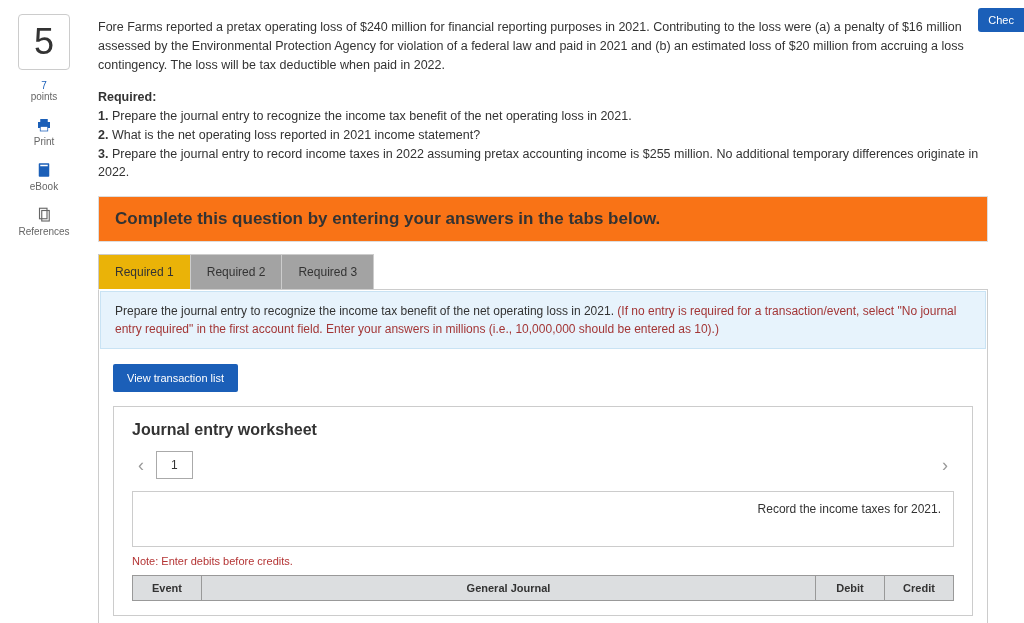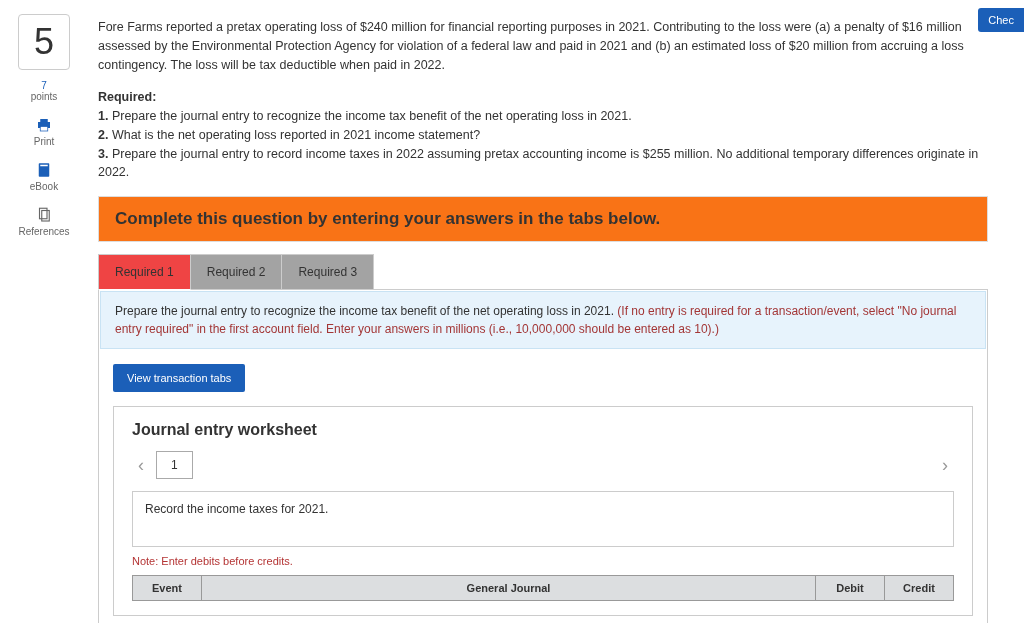--- a/index.html
+++ b/index.html
@@ -88,21 +88,21 @@
     }
     .tab {
       border: 1px solid #ccc;
       padding: 10px 16px;
       font-size: 12px;
       background: #a3a3a3;
       cursor: pointer;
       margin-right: -1px;
     }
     .tab.active {
-      background: #ef4444;
+      background: #eab308;
       border-bottom: 1px solid #fff;
       position: relative;
       z-index: 1;
     }
     .tab-content {
       border: 1px solid #ccc;
       margin-top: -1px;
     }
     .prompt-box {
       background: #E7F3FC;
@@ -151,20 +151,21 @@
       font-size: 12px;
       background: #fff;
       margin-left: 6px;
     }
     .record-box {
       border: 1px solid #ccc;
       padding: 10px 12px;
       height: 56px;
       font-size: 12px;
       margin-bottom: 8px;
+      text-align: right;
     }
     .note {
       color: #B43434;
       font-size: 11px;
       margin-bottom: 8px;
     }
     .je-header {
       display: flex;
     }
     .je-header > div {
@@ -229,21 +230,21 @@
       <div class="tab active">Required 1</div>
       <div class="tab">Required 2</div>
       <div class="tab">Required 3</div>
     </div>
 
     <div class="tab-content">
       <div class="prompt-box">
         <span>Prepare the journal entry to recognize the income tax benefit of the net operating loss in 2021. </span><span class="red-text">(If no entry is required for a transaction/event, select "No journal entry required" in the first account field. Enter your answers in millions (i.e., 10,000,000 should be entered as 10).)</span>
       </div>
 
-      <div class="view-btn">View transaction tabs</div>
+      <div class="view-btn">View transaction list</div>
 
       <div class="worksheet">
         <div class="ws-title">Journal entry worksheet</div>
 
         <div class="ws-nav">
           <span class="chevron">‹</span>
           <div class="page-tab">1</div>
           <span class="chevron right">›</span>
         </div>
 

